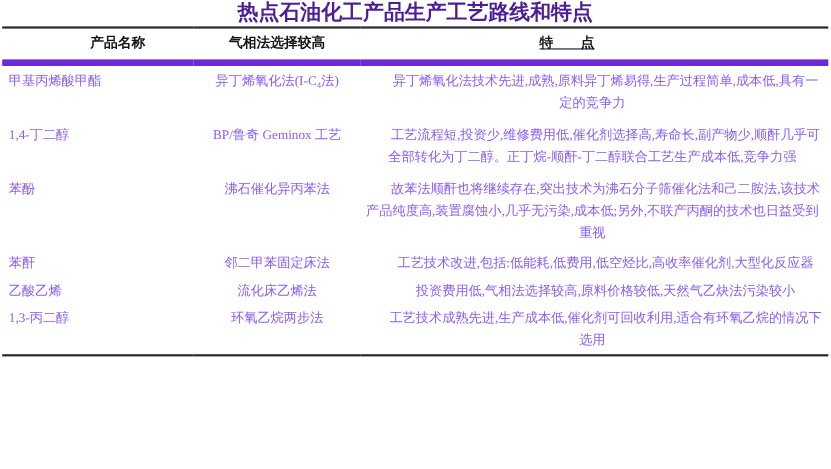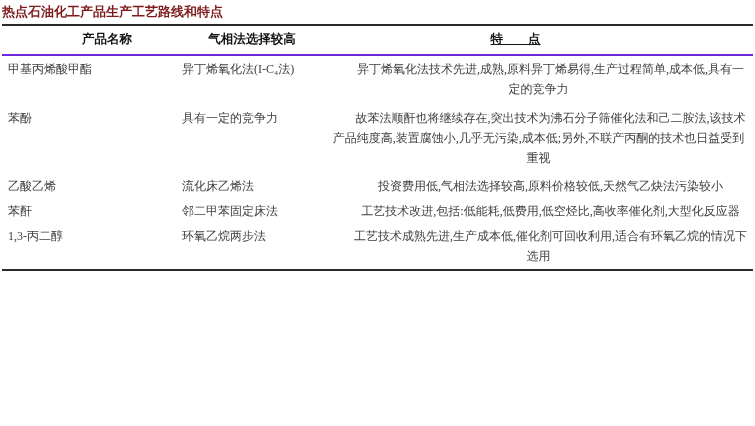--- a/index.html
+++ b/index.html
@@ -15,58 +15,60 @@
     color: #1b1b1b;
   }
   .page {
     box-sizing: border-box;
     width: 755px;
     height: 426px;
     padding: 3px 2px 0 2px;
     background: #ffffff;
   }
   .doc-title {
+    text-align: center;
     font-weight: bold;
-    font-size: 13px;
+    font-size: 19px;
     line-height: 17px;
     padding-bottom: 4px;
-    color: #7f1d1d;
+    color: #4c1d95;
   }
   table.process-table {
     width: 100%;
     border-collapse: collapse;
     table-layout: fixed;
     border-top: 2px solid #2a2a2a;
     border-bottom: 2px solid #2a2a2a;
     font-size: 12px;
   }
   thead th {
-    border-bottom: 2px solid #6d28d9;
+    border-bottom: 6px solid #6d28d9;
     font-weight: bold;
     font-size: 12.5px;
     padding: 5px 0 6px 0;
     vertical-align: middle;
     color: #151515;
   }
   th.col-product { width: 138px; padding-left: 36px; }
   th.col-route   { width: 152px; }
   th.col-features{ padding-right: 50px; text-decoration: underline; }
 
   td {
     vertical-align: top;
     line-height: 20px;
     padding: 2px 0 3px 0;
-    color: #404040;
+    color: #8b5cf6;
   }
   td.c-product {
     padding-left: 6px;
     text-align: left;
     white-space: nowrap;
   }
   td.c-route {
+    text-align: center;
     padding-left: 6px;
     padding-right: 6px;
   }
   td.c-features {
     text-indent: 2em;
     padding-right: 4px;
     text-align: center;
   }
   
   tbody tr.loose td { padding-top: 3px; padding-bottom: 6px; }
@@ -85,33 +87,38 @@
         <th class="col-features">特　　点</th>
       </tr>
     </thead>
     <tbody>
       <tr class="loose">
         <td class="c-product">甲基丙烯酸甲酯</td>
         <td class="c-route">异丁烯氧化法(I-C₄法)</td>
         <td class="c-features">异丁烯氧化法技术先进,成熟,原料异丁烯易得,生产过程简单,成本低,具有一定的竞争力</td>
       </tr>
       <tr class="loose">
+        <td class="c-product">1,4-丁二醇</td>
+        <td class="c-route">BP/鲁奇 Geminox 工艺</td>
+        <td class="c-features">工艺流程短,投资少,维修费用低,催化剂选择高,寿命长,副产物少,顺酐几乎可全部转化为丁二醇。正丁烷-顺酐-丁二醇联合工艺生产成本低,竞争力强</td>
+      </tr>
+      <tr class="loose">
         <td class="c-product">苯酚</td>
-        <td class="c-route">具有一定的竞争力</td>
+        <td class="c-route">沸石催化异丙苯法</td>
         <td class="c-features">故苯法顺酐也将继续存在,突出技术为沸石分子筛催化法和己二胺法,该技术产品纯度高,装置腐蚀小,几乎无污染,成本低;另外,不联产丙酮的技术也日益受到重视</td>
+      </tr>
+      <tr>
+        <td class="c-product">苯酐</td>
+        <td class="c-route">邻二甲苯固定床法</td>
+        <td class="c-features">工艺技术改进,包括:低能耗,低费用,低空烃比,高收率催化剂,大型化反应器</td>
       </tr>
       <tr>
         <td class="c-product">乙酸乙烯</td>
         <td class="c-route">流化床乙烯法</td>
         <td class="c-features">投资费用低,气相法选择较高,原料价格较低,天然气乙炔法污染较小</td>
-      </tr>
-      <tr>
-        <td class="c-product">苯酐</td>
-        <td class="c-route">邻二甲苯固定床法</td>
-        <td class="c-features">工艺技术改进,包括:低能耗,低费用,低空烃比,高收率催化剂,大型化反应器</td>
       </tr>
       <tr>
         <td class="c-product">1,3-丙二醇</td>
         <td class="c-route">环氧乙烷两步法</td>
         <td class="c-features">工艺技术成熟先进,生产成本低,催化剂可回收利用,适合有环氧乙烷的情况下选用</td>
       </tr>
 
     </tbody>
   </table>
 </div>

